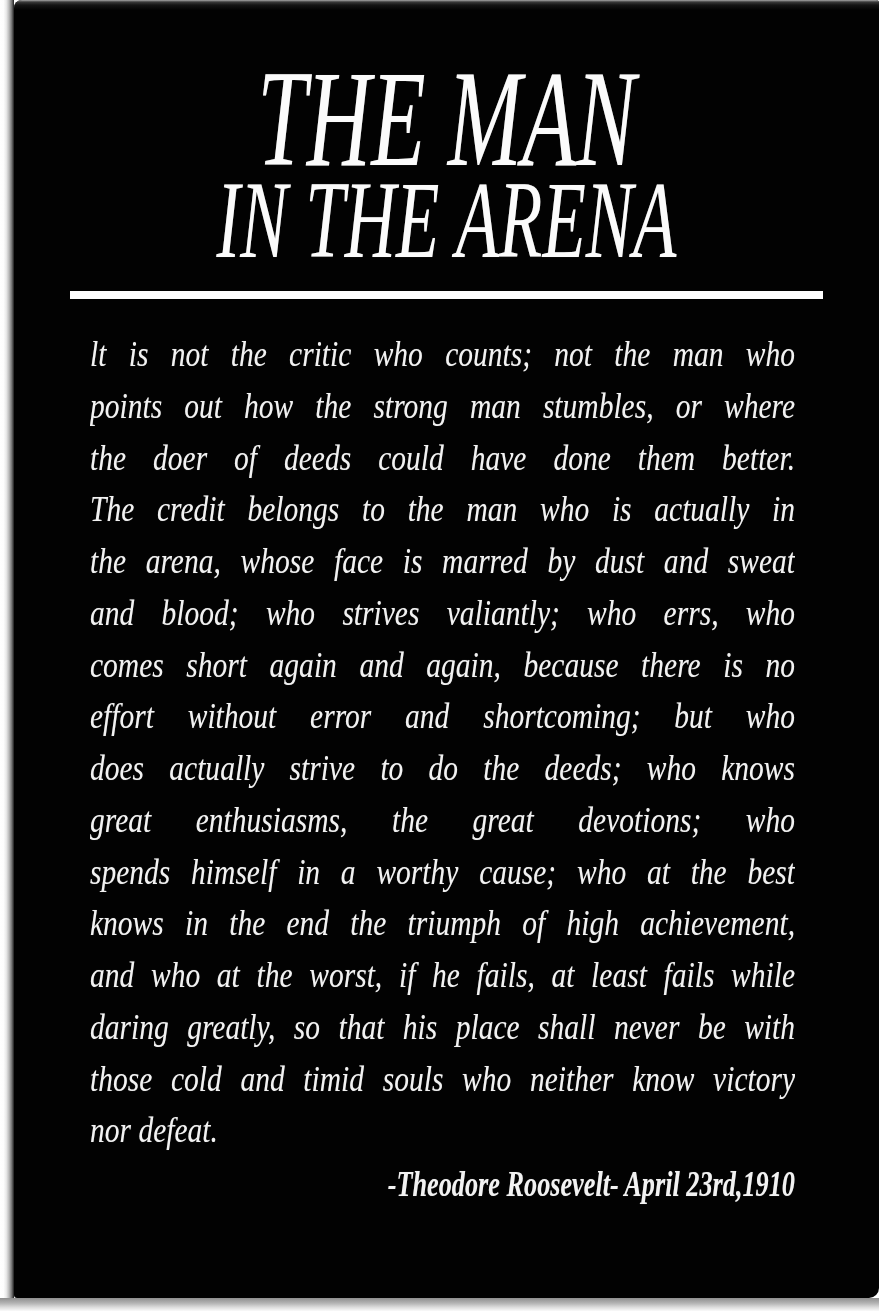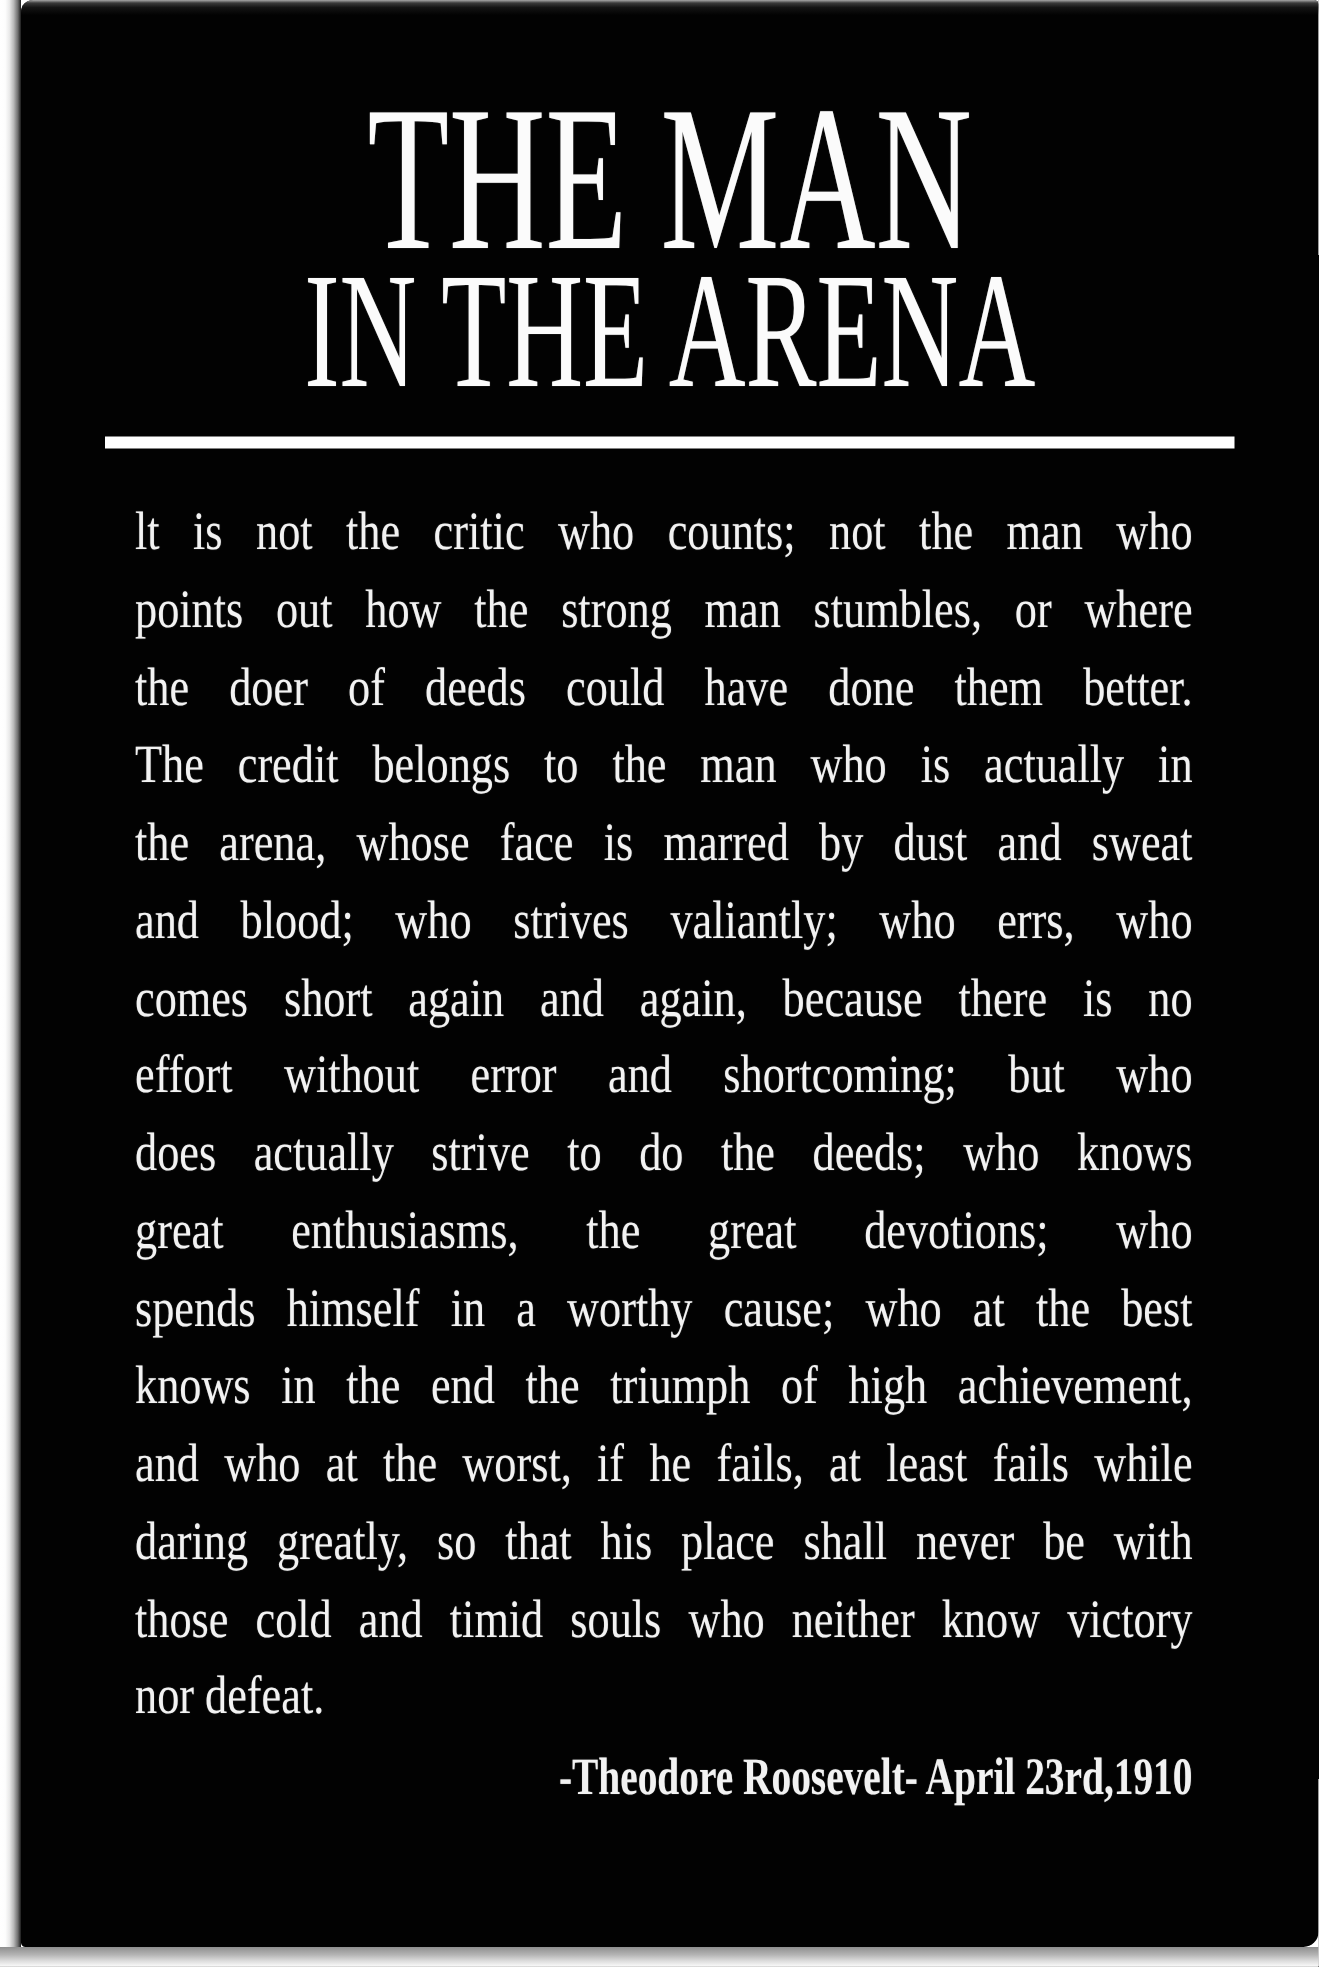--- a/index.html
+++ b/index.html
@@ -6,20 +6,21 @@
     margin: 0; padding: 0;
     width: 879px; height: 1311px;
     overflow: hidden;
     background: var(--backdrop, #ffffff);
     font-family: "Liberation Serif", "DejaVu Serif", serif;
   }
   .photo {
     position: relative;
     width: 879px; height: 1311px;
     background: var(--backdrop, #ffffff);
+    font-style: italic;
   }
   
   .edge-left {
     position: absolute;
     left: 0; top: 0;
     width: 14px; height: 1300px;
     background: linear-gradient(to right,
       #ffffff 0%, #fdfdfd 25%, #e9e9e9 45%, #b9b9b9 65%, #6f6f6f 85%, #1c1c1c 100%);
   }
   

